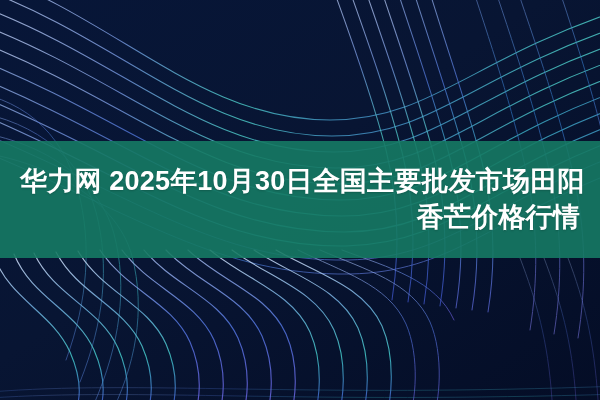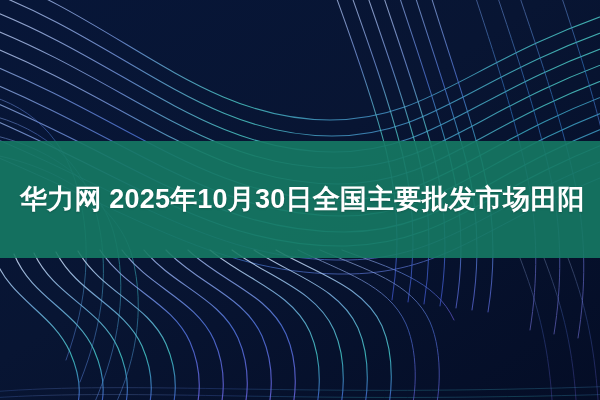--- a/index.html
+++ b/index.html
@@ -183,16 +183,17 @@
 
     <g fill="none" stroke="url(#gl2)" stroke-width="0.9" opacity="0.3">
       <path d="M-10,392 C140,380 300,398 620,386"></path>
       <path d="M-10,398 C140,388 300,404 620,394"></path>
     </g>
   </svg>
 
   <div id="green-band">
     <div id="title-block">
       <span class="title-line line1">华力网 2025年10月30日全国主要批发市场田阳</span>
+      <span class="title-line line2">香芒价格行情</span>
     </div>
   </div>
 
 </div>
 
 </body></html>

